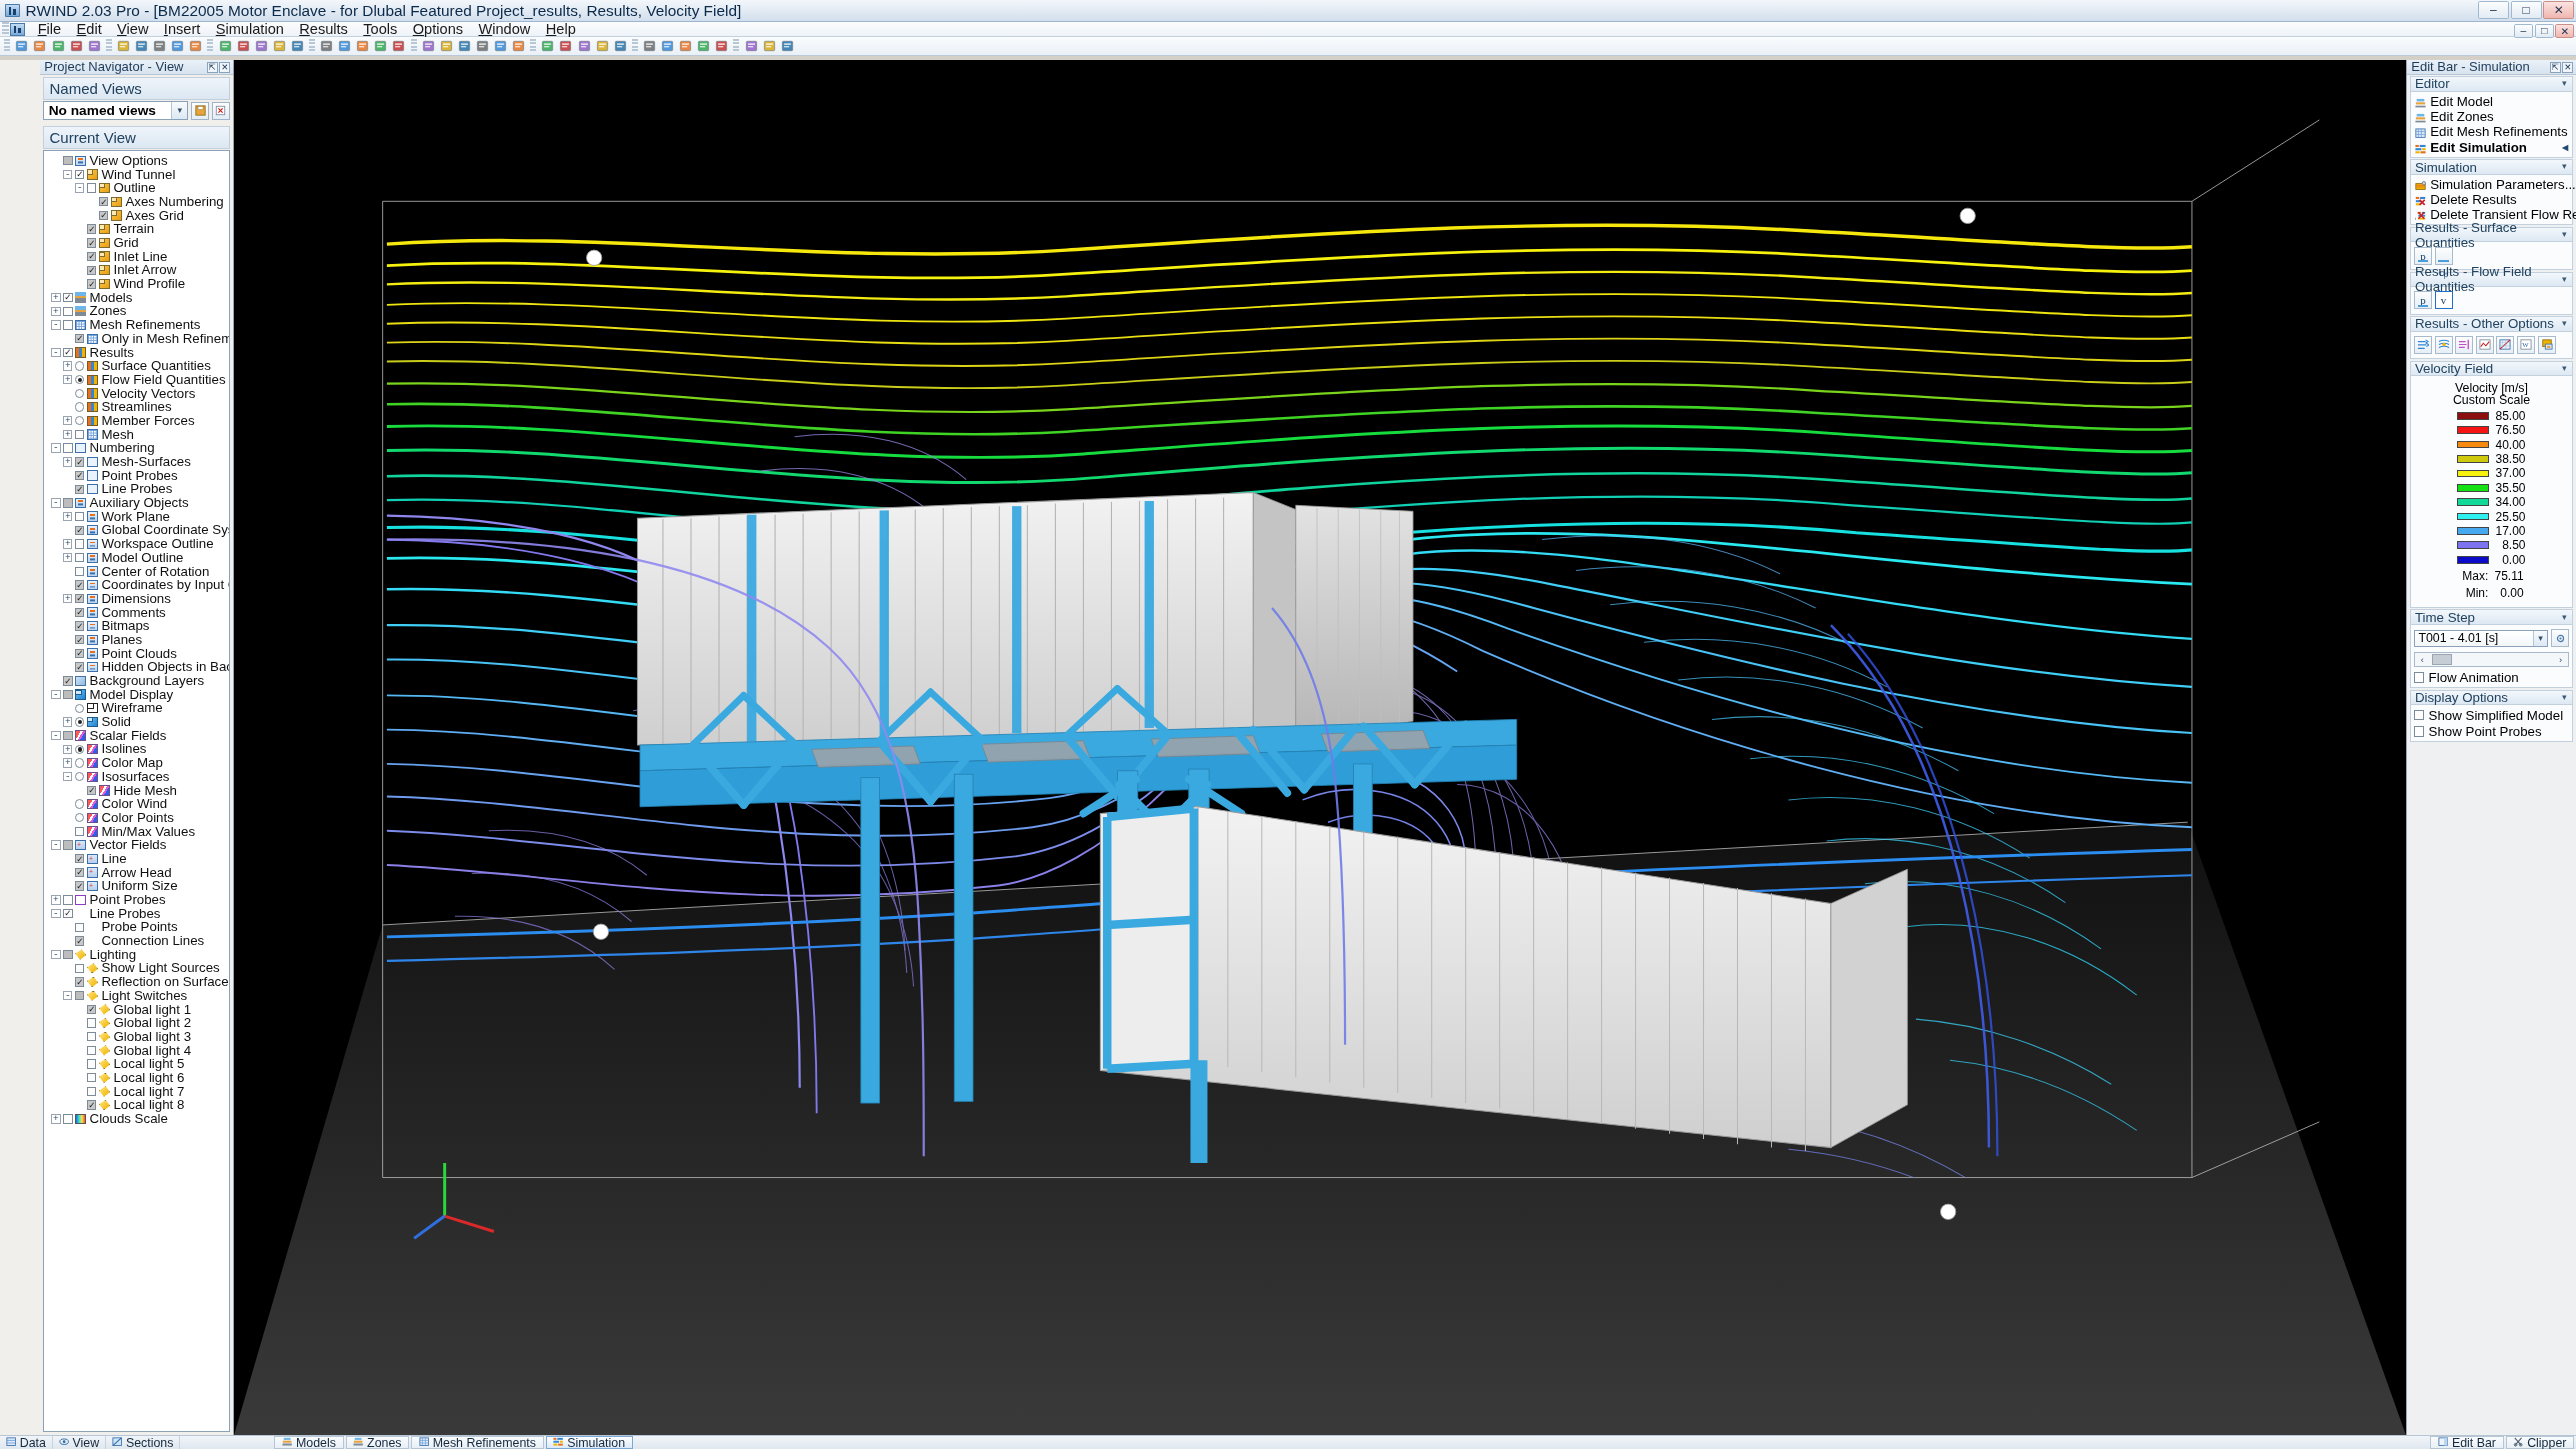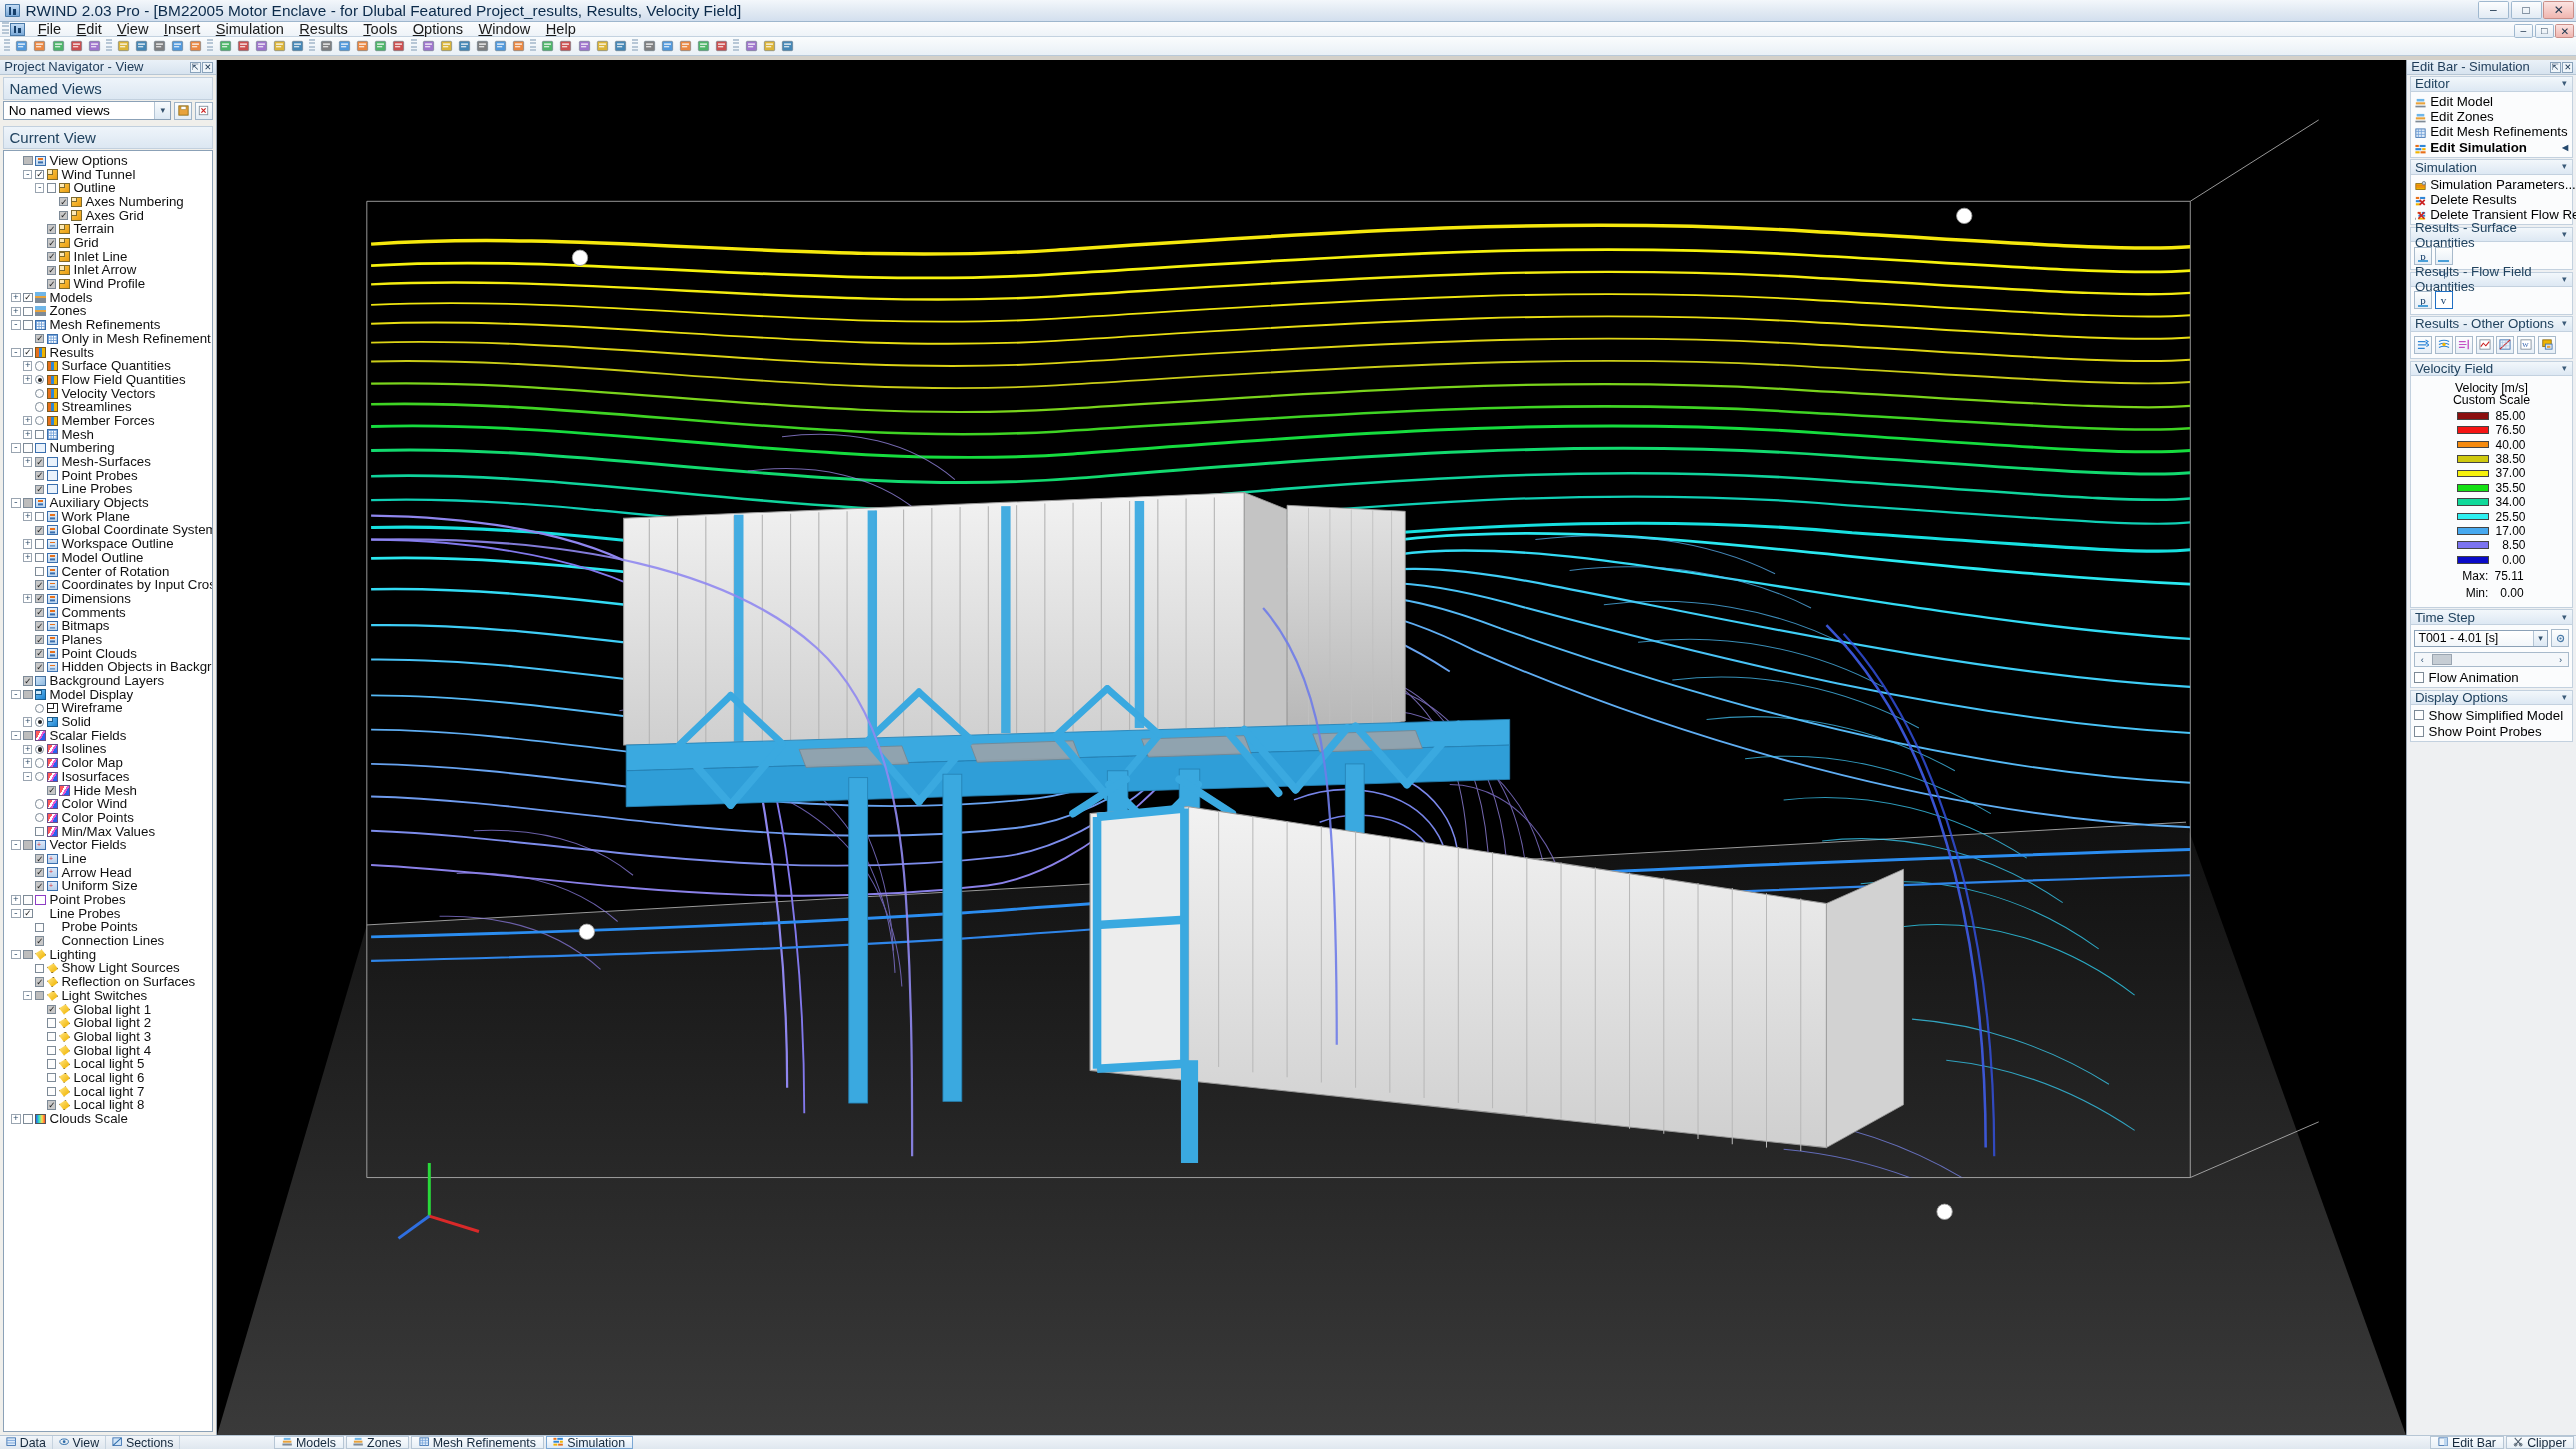--- a/index.html
+++ b/index.html
@@ -35,33 +35,33 @@
   .toolbars{height:19px;background:linear-gradient(#fafcfd,#e9f0f6);border-bottom:0.9px solid #b9c9d8;
     display:flex;align-items:center;padding-left:1.7px;}
   .tgrip{width:6px;height:13.7px;background:repeating-linear-gradient(to bottom,#b7c7d6 0 1.7px,transparent 1.7px 3.4px);margin:0 2.6px;flex:none;}
   .tbtn{width:16.3px;height:15.4px;margin:0 0.9px;border:0.9px solid transparent;border-radius:1.7px;
     display:flex;align-items:center;justify-content:center;flex:none;position:relative;overflow:hidden;}
 
   
   .main{position:absolute;top:60px;left:0;right:0;bottom:13.7px;display:flex;}
 
   
-  .leftpanel{width:217px;background:#f0efeb;border-right:0.9px solid #9aa5b1;display:flex;flex-direction:column;flex:none;}
+  .leftpanel{width:234px;background:#f0efeb;border-right:0.9px solid #9aa5b1;display:flex;flex-direction:column;flex:none;padding-left:40px;}
   .panel-hdr{height:14.6px;background:linear-gradient(#eaf1f8,#d7e3ef);border-bottom:0.9px solid #b6c6d5;
     display:flex;align-items:center;padding-left:4.3px;font-size:13px;color:#1d3a57;position:relative;}
   .panel-hdr .pin{position:absolute;right:15.4px;top:1.7px;width:11px;height:11px;border:0.9px solid #8aa3bb;
     background:#eff5fa;font-size:8.6px;line-height:9.4px;text-align:center;}
   .panel-hdr .xx{position:absolute;right:2.6px;top:1.7px;width:11px;height:11px;border:0.9px solid #8aa3bb;
     background:#eff5fa;font-size:8.6px;line-height:9.4px;text-align:center;}
 
   .group-label{background:linear-gradient(#eef4fa,#dce7f2);border:0.9px solid #c2d0de;
     font-size:15px;color:#20425f;padding:1.7px 5.1px;margin:2.6px 3.4px 1.7px;}
   .combo-row{display:flex;align-items:center;margin:0 3.4px 3.4px;gap:2.6px;}
   .combo{flex:1;height:19px;border:0.9px solid #8ba1b7;background:#fff;display:flex;align-items:center;
-    padding-left:4.3px;font-size:13.7px;position:relative;}
+    padding-left:4.3px;font-size:13.7px;position:relative;font-weight:bold;}
   .combo .arrow{position:absolute;right:0;top:0;width:16.3px;height:100%;
     background:linear-gradient(#f8fbfd,#dce8f3);border-left:0.9px solid #b4c5d5;
     display:flex;align-items:center;justify-content:center;font-size:7.7px;color:#33506c;}
   .mini-btn{width:18px;height:18px;border:0.9px solid #9fb4c8;background:linear-gradient(#fcfdfe,#e4edf5);
     display:flex;align-items:center;justify-content:center;flex:none;}
 
   .treebox{flex:1;margin:0 3.4px 3.4px;border:0.9px solid #8ba1b7;background:#fff;overflow:hidden;position:relative;}
   .tree{padding:2.6px 0 0 1.7px;}
   .trow{display:flex;align-items:center;height:13.7px;font-size:13.3px;white-space:nowrap;line-height:13.7px;}
   .ind{flex:none;}

